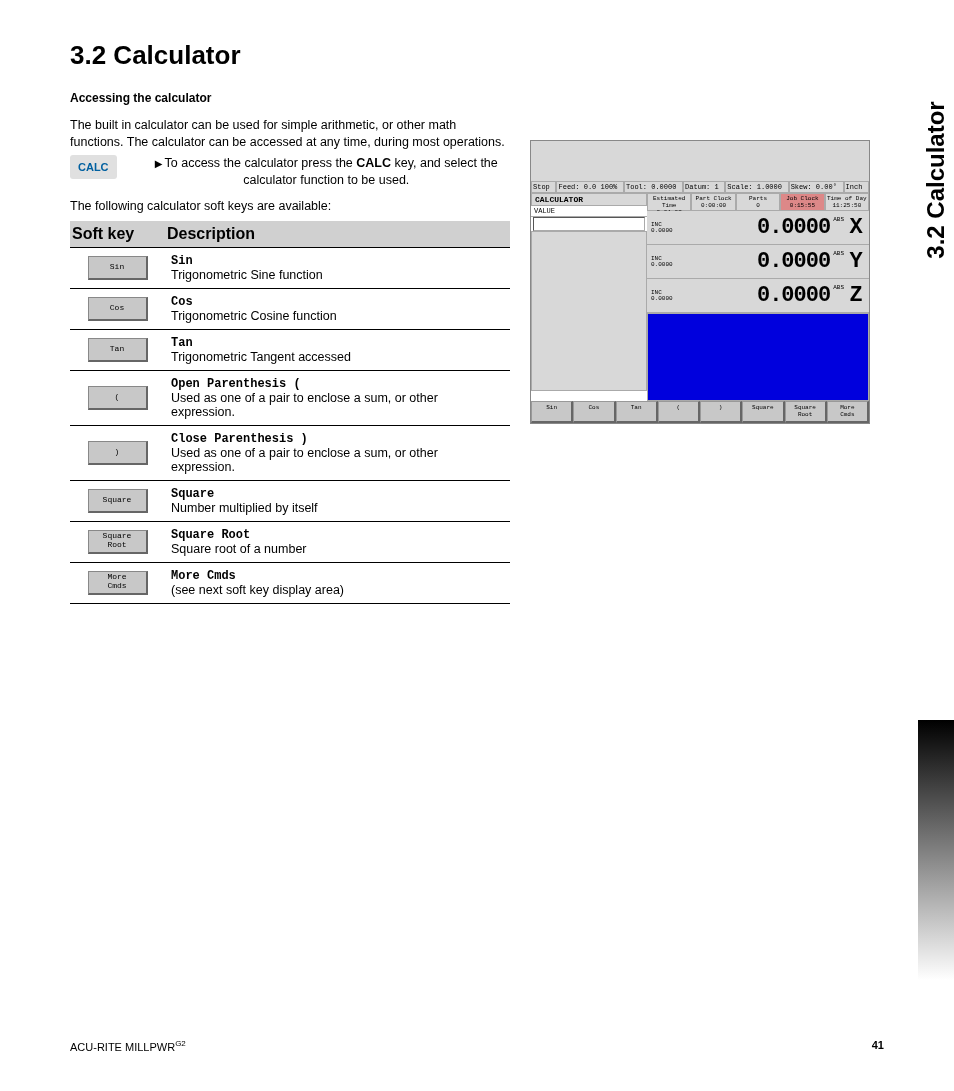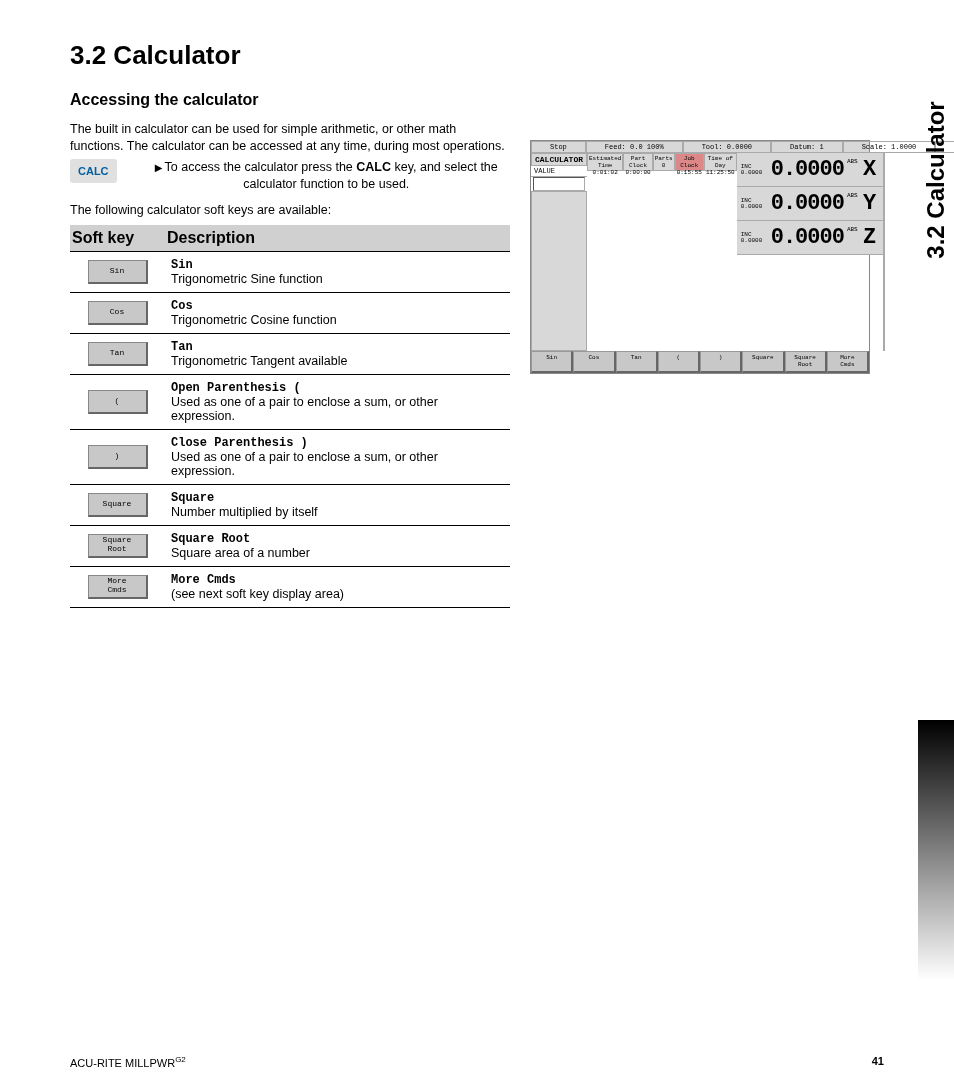--- a/index.html
+++ b/index.html
@@ -5,21 +5,21 @@
 * { margin: 0; padding: 0; box-sizing: border-box; }
 body { font-family: Arial, Helvetica, sans-serif; width: 954px; height: 1091px; position: relative; background: #fff; }
 
 .page { padding: 40px 70px 30px 70px; height: 100%; position: relative; }
 
 .content { display: flex; gap: 20px; }
 .left-col { flex: 0 0 440px; }
 .right-col { flex: 0 0 340px; padding-top: 100px; }
 
 h1 { font-size: 26px; font-weight: bold; margin-bottom: 20px; }
-h2 { font-size: 16px; font-weight: bold; margin-bottom: 12px; }
+h2 { font-size: 12px; font-weight: bold; margin-bottom: 12px; }
 
 .body-text { font-size: 12.5px; line-height: 1.35; margin-bottom: 4px; }
 
 .calc-instruction { display: flex; gap: 26px; margin-bottom: 10px; }
 .calc-key { background: #e0e0e0; color: #0060a0; font-weight: bold; font-size: 11px; padding: 6px 8px; border-radius: 3px; height: 24px; display: flex; align-items: center; }
 .calc-instr-text { font-size: 12.5px; line-height: 1.35; flex: 1; text-align: center; }
 .inline-bold { font-weight: bold; }
 .marker { font-size: 10px; margin-right: 2px; }
 
 .table-intro { font-size: 12.5px; margin-bottom: 8px; margin-top: 6px; }
@@ -28,21 +28,21 @@
 .sk-table th { text-align: left; background: #d0d0d0; font-size: 16px; padding: 4px 2px; border-bottom: 1px solid #000; }
 .sk-table th.col1 { width: 95px; }
 .sk-table td { padding: 6px 6px; border-bottom: 1px solid #000; vertical-align: top; font-size: 12.5px; }
 .sk-table td.keycell { vertical-align: middle; }
 .soft-key { width: 60px; height: 24px; background: #c8c8c8; border: 1px solid #888; border-bottom: 2px solid #666; border-right: 2px solid #666; display: flex; align-items: center; justify-content: center; font-size: 8px; font-family: 'Courier New', monospace; text-align: center; line-height: 1.1; margin: 0 auto; }
 .term { font-family: 'Courier New', monospace; font-weight: bold; font-size: 12px; }
 
 
 .screen { width: 340px; border: 1px solid #888; font-family: 'Courier New', monospace; }
 .top-bar { display: flex; font-size: 7px; background: #d8d8d8; }
-.top-cell { border: 1px solid #aaa; padding: 1px 18px; flex: 1 1 auto; white-space: nowrap; }
+.top-cell { border: 1px solid #aaa; padding: 1px 1px; flex: 1 1 auto; white-space: nowrap; margin-top: 40px; }
 .calc-hdr { background: #d8d8d8; font-size: 8px; border: 1px solid #aaa; padding: 1px 3px; font-weight: bold; }
 
 .mid-row { display: flex; height: 18px; }
 .mid-cell { border: 1px solid #aaa; font-size: 6px; text-align: center; padding: 1px; flex: 1; background: #d8d8d8; }
 .value-label { font-size: 7px; padding: 1px 3px; border-bottom: 1px solid #aaa; }
 .value-box { background: #fff; height: 14px; border: 1px inset #aaa; margin: 0 2px; }
 .axis-row { display: flex; align-items: center; background: #d8d8d8; border-bottom: 1px solid #aaa; padding: 2px 4px; height: 34px; }
 .inc-block { font-size: 6px; line-height: 1; width: 30px; }
 .reading { font-family: 'Courier New', monospace; font-weight: bold; font-size: 22px; flex: 1; text-align: right; letter-spacing: -1px; }
 .abs { font-size: 6px; margin: 0 3px; align-self: flex-start; padding-top: 3px; }
@@ -51,21 +51,21 @@
 
 .bottom-keys { display: flex; background: #d8d8d8; }
 .bk { flex: 1; border: 1px solid #999; border-bottom: 2px solid #666; border-right: 2px solid #666; background: #c8c8c8; font-size: 6px; text-align: center; padding: 3px 0; line-height: 1.1; }
 
 
 .side-tab { position: absolute; right: 0; top: 40px; height: 280px; width: 36px; display: flex; align-items: center; justify-content: center; }
 .side-tab-text { transform: rotate(-90deg); white-space: nowrap; font-size: 24px; font-weight: bold; }
 
 .gradient-bar { position: absolute; right: 0; top: 720px; width: 36px; height: 260px; background: linear-gradient(to bottom, #000, #fff); }
 
-.footer { position: absolute; bottom: 22px; left: 70px; right: 70px; display: flex; justify-content: space-between; font-size: 11px; }
+.footer { position: absolute; bottom: 38px; left: 70px; right: 70px; display: flex; justify-content: space-between; font-size: 11px; }
 .footer .sup { font-size: 8px; vertical-align: super; }
 .pnum { font-weight: bold; }
 </style>
 </head>
 <body>
 
 <div class="page">
   <div class="content">
     <div class="left-col">
       <h1>3.2 Calculator</h1>
@@ -106,21 +106,21 @@
                 <div class="term">Cos</div>
                 <div>Trigonometric Cosine function</div>
               </td>
             </tr>
             <tr>
               <td class="keycell">
                 <div class="soft-key" style="white-space: pre-line;">Tan</div>
               </td>
               <td>
                 <div class="term">Tan</div>
-                <div>Trigonometric Tangent available</div>
+                <div>Trigonometric Tangent accessed</div>
               </td>
             </tr>
             <tr>
               <td class="keycell">
                 <div class="soft-key" style="white-space: pre-line;">(</div>
               </td>
               <td>
                 <div class="term">Open Parenthesis  (</div>
                 <div>Used as one of a pair to enclose a sum, or other expression.</div>
               </td>
@@ -143,21 +143,21 @@
                 <div>Number multiplied by itself</div>
               </td>
             </tr>
             <tr>
               <td class="keycell">
                 <div class="soft-key" style="white-space: pre-line;">Square
 Root</div>
               </td>
               <td>
                 <div class="term">Square Root</div>
-                <div>Square area of a number</div>
+                <div>Square root of a number</div>
               </td>
             </tr>
             <tr>
               <td class="keycell">
                 <div class="soft-key" style="white-space: pre-line;">More
 Cmds</div>
               </td>
               <td>
                 <div class="term">More Cmds</div>
                 <div>(see next soft key display area)</div>
@@ -178,21 +178,21 @@
           <div class="top-cell">Skew: 0.00°</div>
           <div class="top-cell">Inch</div>
         </div>
         <div style="display:flex">
           <div style="width:116px">
             <div class="calc-hdr">CALCULATOR</div>
             <div class="value-label">VALUE</div>
             <div class="value-box"></div>
             <div style="height:160px;background:#d8d8d8;border:1px solid #aaa"></div>
           </div>
-          <div style="flex:1;display:flex;flex-direction:row">
+          <div style="flex:1;display:flex;flex-direction:column">
             <div class="mid-row">
               <div class="mid-cell">
                   <div>Estimated Time</div>
                   <div>0:01:02</div>
                 </div>
               <div class="mid-cell">
                   <div>Part Clock</div>
                   <div>0:00:00</div>
                 </div>
               <div class="mid-cell">

